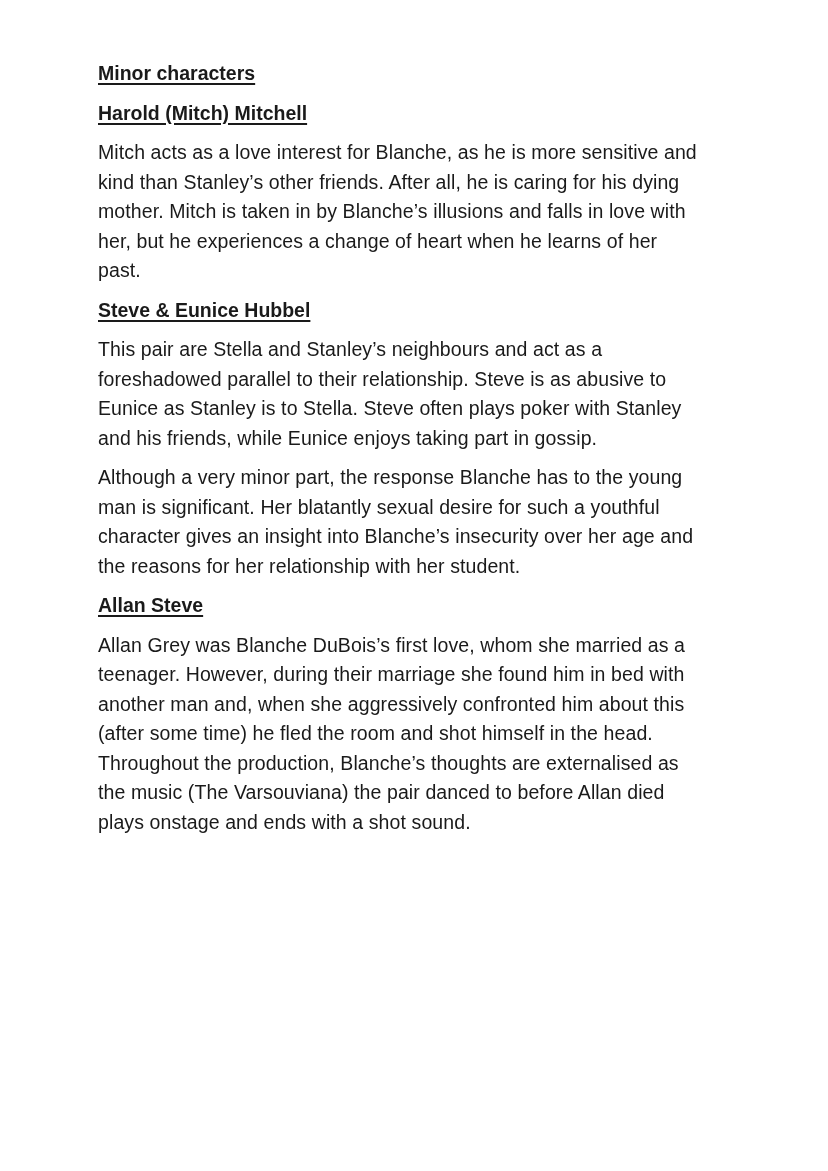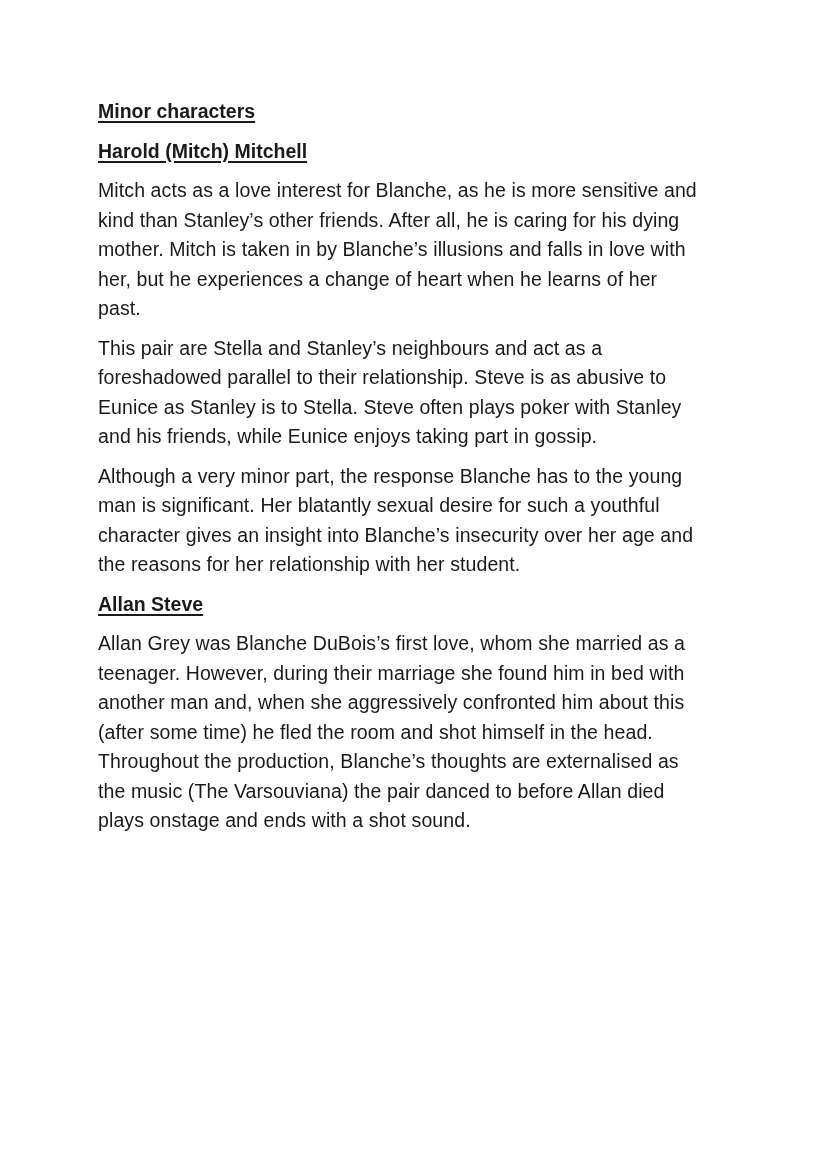--- a/index.html
+++ b/index.html
@@ -10,21 +10,21 @@
   body {
     width: 828px;
     height: 1171px;
     overflow: hidden;
   }
   .page {
     box-sizing: border-box;
     width: 828px;
     height: 1171px;
     background: #ffffff;
-    padding: 97px 98px 0 98px;
+    padding: 59px 98px 0 98px;
     font-family: "Liberation Sans", "DejaVu Sans", sans-serif;
     font-size: 19.5px;
     line-height: 29.5px;
     color: #1a1a1a;
   }
   .doc-body {
     width: 624px;
   }
   .doc-title,
   .section-heading {
@@ -46,20 +46,21 @@
 <body>
 
 <div class="page">
   <div class="doc-body">
 
     <h1 class="doc-title">Minor characters</h1>
 
     <h2 class="section-heading">Harold (Mitch) Mitchell</h2>
     <p class="section-para">Mitch acts as a love interest for Blanche, as he is more sensitive and kind than Stanley’s other friends. After all, he is caring for his dying mother. Mitch is taken in by Blanche’s illusions and falls in love with her, but he experiences a change of heart when he learns of her past.</p>
 
+    <h2 class="section-heading">Steve &amp; Eunice Hubbel</h2>
     <p class="section-para">This pair are Stella and Stanley’s neighbours and act as a foreshadowed parallel to their relationship. Steve is as abusive to Eunice as Stanley is to Stella. Steve often plays poker with Stanley and his friends, while Eunice enjoys taking part in gossip.</p>
 
 
     <p class="section-para">Although a very minor part, the response Blanche has to the young man is significant. Her blatantly sexual desire for such a youthful character gives an insight into Blanche’s insecurity over her age and the reasons for her relationship with her student.</p>
 
     <h2 class="section-heading">Allan Steve</h2>
     <p class="section-para">Allan Grey was Blanche DuBois’s first love, whom she married as a teenager. However, during their marriage she found him in bed with another man and, when she aggressively confronted him about this (after some time) he fled the room and shot himself in the head. Throughout the production, Blanche’s thoughts are externalised as the music (The Varsouviana) the pair danced to before Allan died plays onstage and ends with a shot sound.</p>
 
   </div>
 </div>

